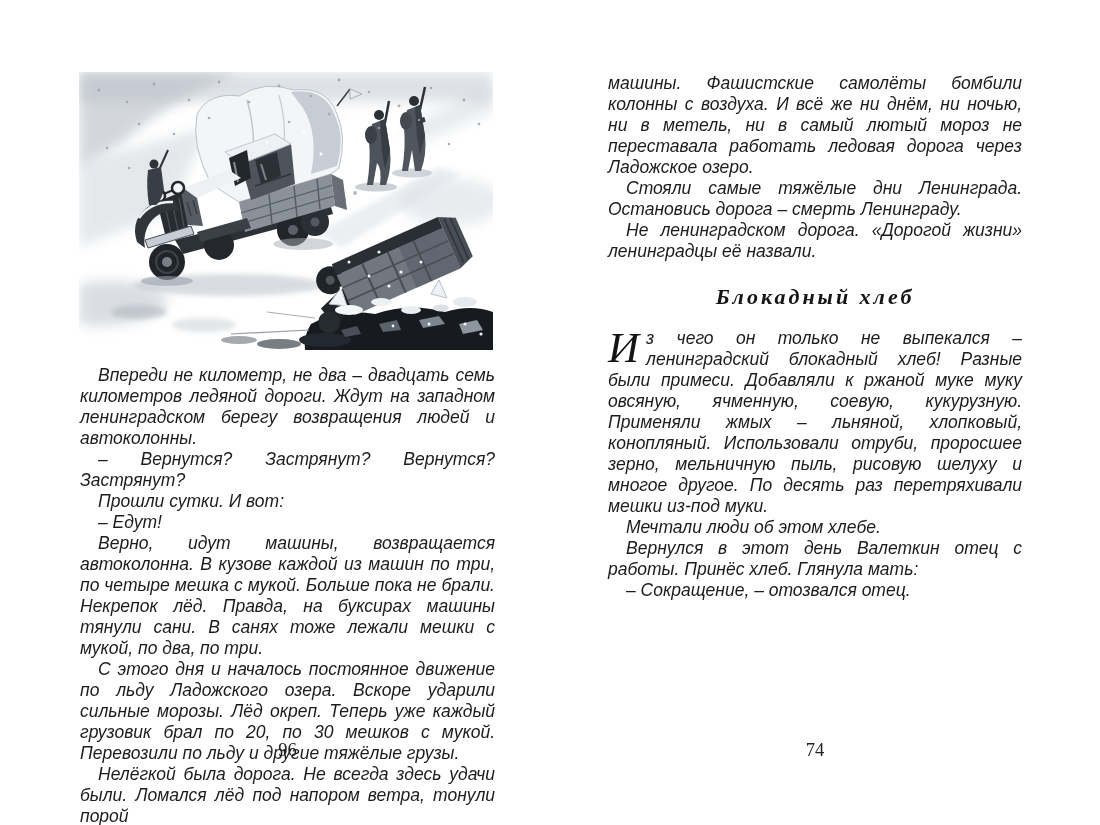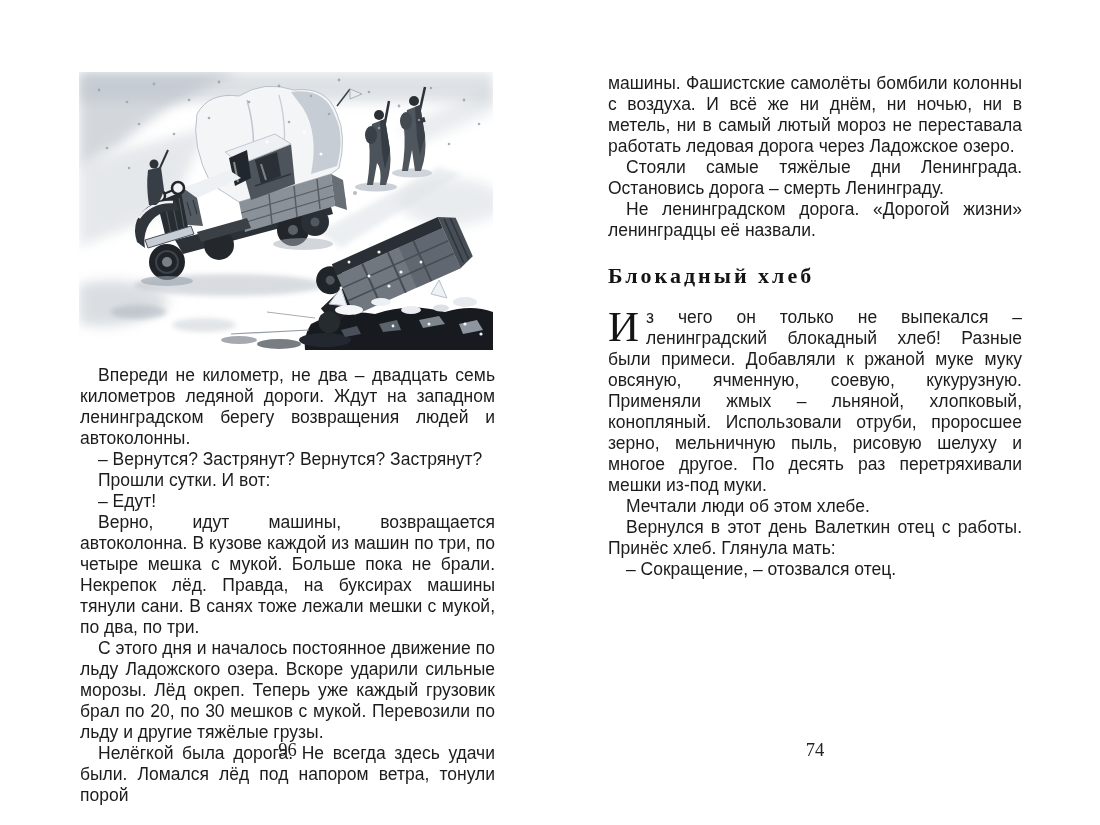--- a/index.html
+++ b/index.html
@@ -7,30 +7,31 @@
     width:1100px;height:825px;position:relative;overflow:hidden;
     background:#ffffff;color:#1c1c1c;
     font-family:"Liberation Sans",sans-serif;
   }
   .page{position:absolute;top:0;height:825px;}
   .textcol{
     position:absolute;
     font-size:17.5px;line-height:21px;
     text-align:justify;
     color:#1c1c1c;
+    font-style:italic;
   }
   .textcol-left{left:80px;top:365px;width:415px;}
   .textcol-right{left:608px;top:73px;width:414px;}
   .para{margin:0;padding:0;}
   .para.indent{text-indent:18px;}
   .chapter{
     margin:21px 0 17px 0;
     font-family:"Liberation Serif","DejaVu Serif",serif;
     font-weight:bold;font-size:22px;line-height:28px;
-    letter-spacing:3px;text-align:left;color:#141414;
+    letter-spacing:3px;text-align:center;color:#141414;
   }
   .lead{text-indent:0;}
   .dropcap{
     float:left;
     font-family:"Liberation Serif","DejaVu Serif",serif;
     font-size:43px;line-height:37px;
     padding:1px 7px 0 0;
     color:#141414;
   }
   .pageno{

